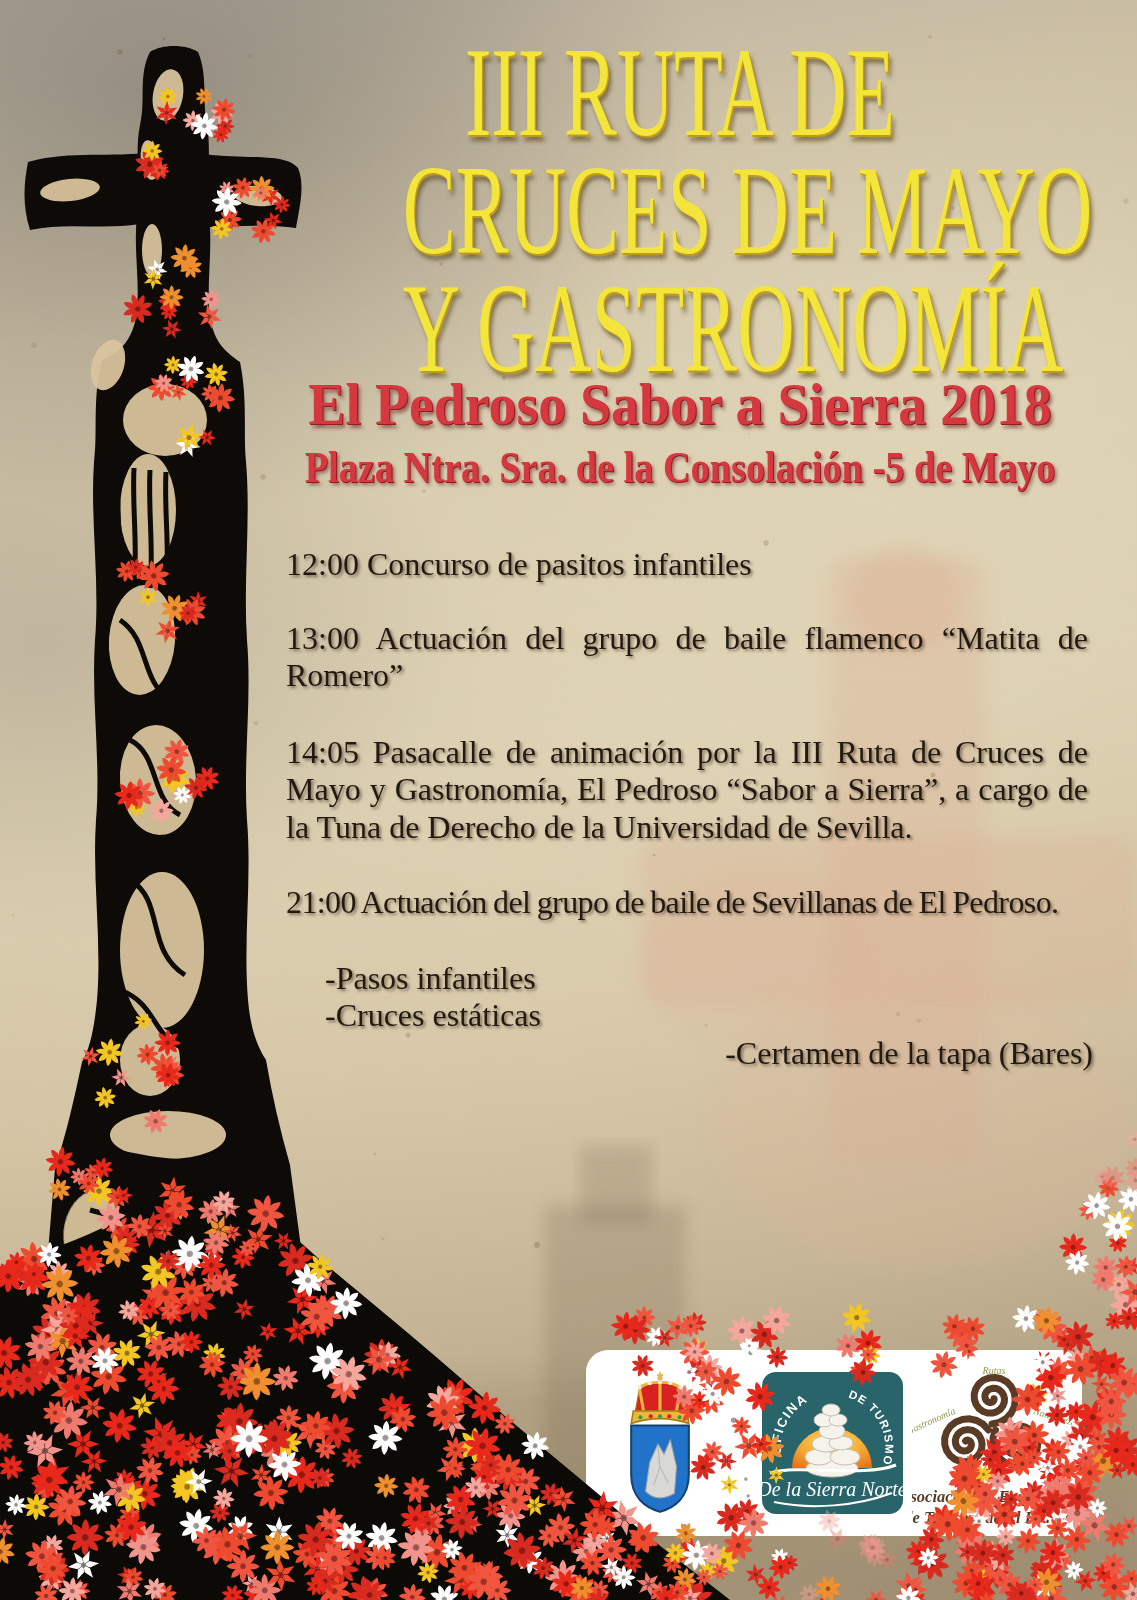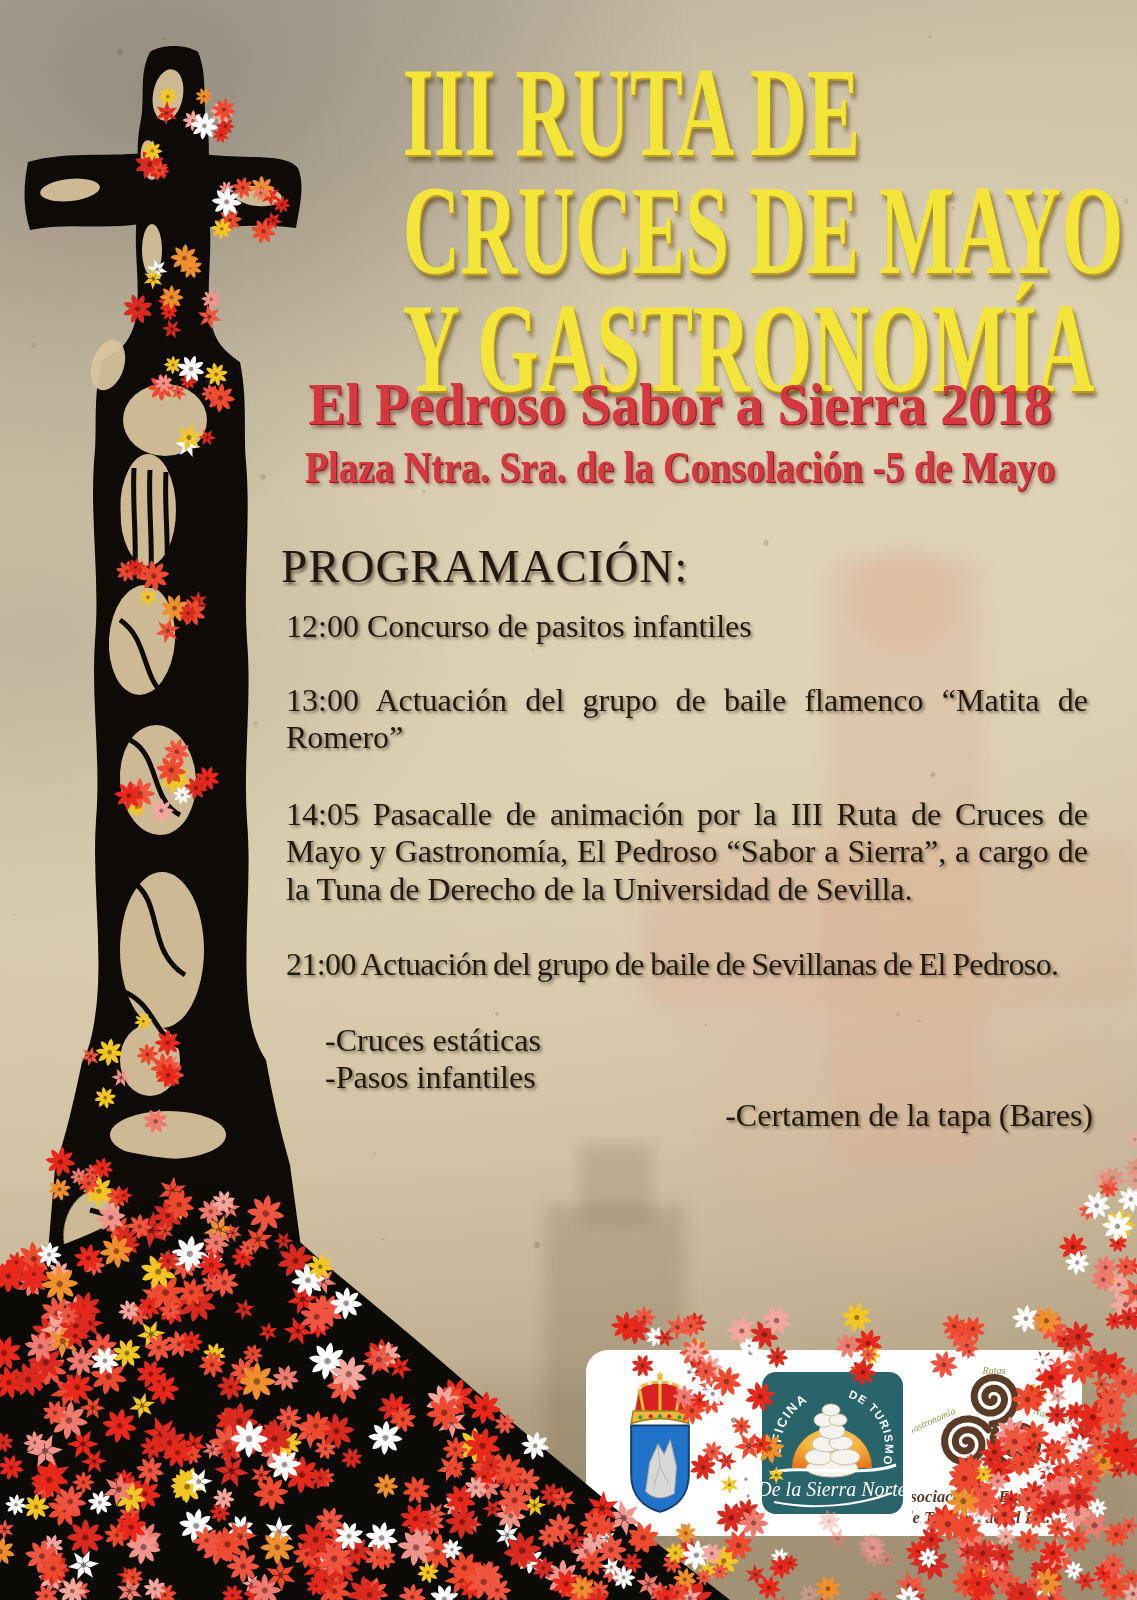--- a/index.html
+++ b/index.html
@@ -11,22 +11,22 @@
       radial-gradient(700px 500px at 4% 40%, rgba(150,142,128,0.35), rgba(150,142,128,0) 60%),
       radial-gradient(1100px 800px at 82% 22%, rgba(236,226,196,0.45), rgba(236,226,196,0) 65%),
       radial-gradient(1300px 900px at 58% 48%, rgba(228,216,186,0.55), rgba(228,216,186,0) 72%),
       linear-gradient(168deg,#b4ab9c 0%,#c6b99f 15%,#d3c6a9 32%,#d8cbad 48%,#d2c3a3 62%,#c2b192 78%,#ab9a7c 92%,#a08f73 100%);
   }
   svg.layer{position:absolute;left:0;top:0;pointer-events:none;}
   #bg{z-index:0;}
   #deco{z-index:2;}
 
   
-  .title{position:absolute;left:240px;top:54px;width:880px;z-index:3;text-align:left;
-    color:#f3e53a;font-weight:bold;}
+  .title{position:absolute;left:240px;top:34px;width:880px;z-index:3;text-align:center;
+    color:#f3e53a;font-weight:normal;}
   .title .line{display:block;font-size:126px;line-height:118px;white-space:nowrap;
     transform:scaleX(.63);transform-origin:50% 50%;
     text-shadow:2px 2px 0 #c09a1d, 5px 6px 6px rgba(66,48,2,.55);}
   .subtitle{position:absolute;left:240px;top:372px;width:880px;z-index:3;text-align:center;
     font-weight:bold;font-size:60px;line-height:64px;color:#d5383e;white-space:nowrap;
     transform:scaleX(.93);transform-origin:50% 50%;
     text-shadow:1px 1px 0 #8e1c22, 3px 4px 4px rgba(90,12,12,.5);}
   .locdate{position:absolute;left:240px;top:444px;width:880px;z-index:3;text-align:center;
     font-weight:bold;font-size:44px;line-height:48px;color:#d5383e;white-space:nowrap;
     transform:scaleX(.87);transform-origin:50% 50%;
@@ -985,23 +985,22 @@
 
   <div class="title">
     <span class="line">III RUTA DE</span>
     <span class="line">CRUCES DE MAYO</span>
     <span class="line">Y GASTRONOMÍA</span>
   </div>
   <div class="subtitle">El Pedroso Sabor a Sierra 2018</div>
   <div class="locdate">Plaza Ntra. Sra. de la Consolación -5 de Mayo</div>
 
   <div class="prog">
-    <h2 class="prog-head">PROGRAMACIÓN:</h2>
     <p class="item mb36">12:00 Concurso de pasitos infantiles</p>
     <p class="item just mb39">13:00 Actuación del grupo de baile flamenco “Matita de Romero”</p>
     <p class="item just mb38">14:05 Pasacalle de animación por la III Ruta de Cruces de Mayo y Gastronomía, El Pedroso “Sabor a Sierra”, a cargo de la Tuna de Derecho de la Universidad de Sevilla.</p>
     <p class="item tight mb38">21:00 Actuación del grupo de baile de Sevillanas de El Pedroso.</p>
+    <p class="subitem">-Pasos infantiles</p>
     <p class="subitem">-Cruces estáticas</p>
-    <p class="subitem">-Pasos infantiles</p>
     <p class="subitem mb31">-Certamen de la tapa (Bares)</p>
   </div>
 
 </div>
 
 </body></html>

